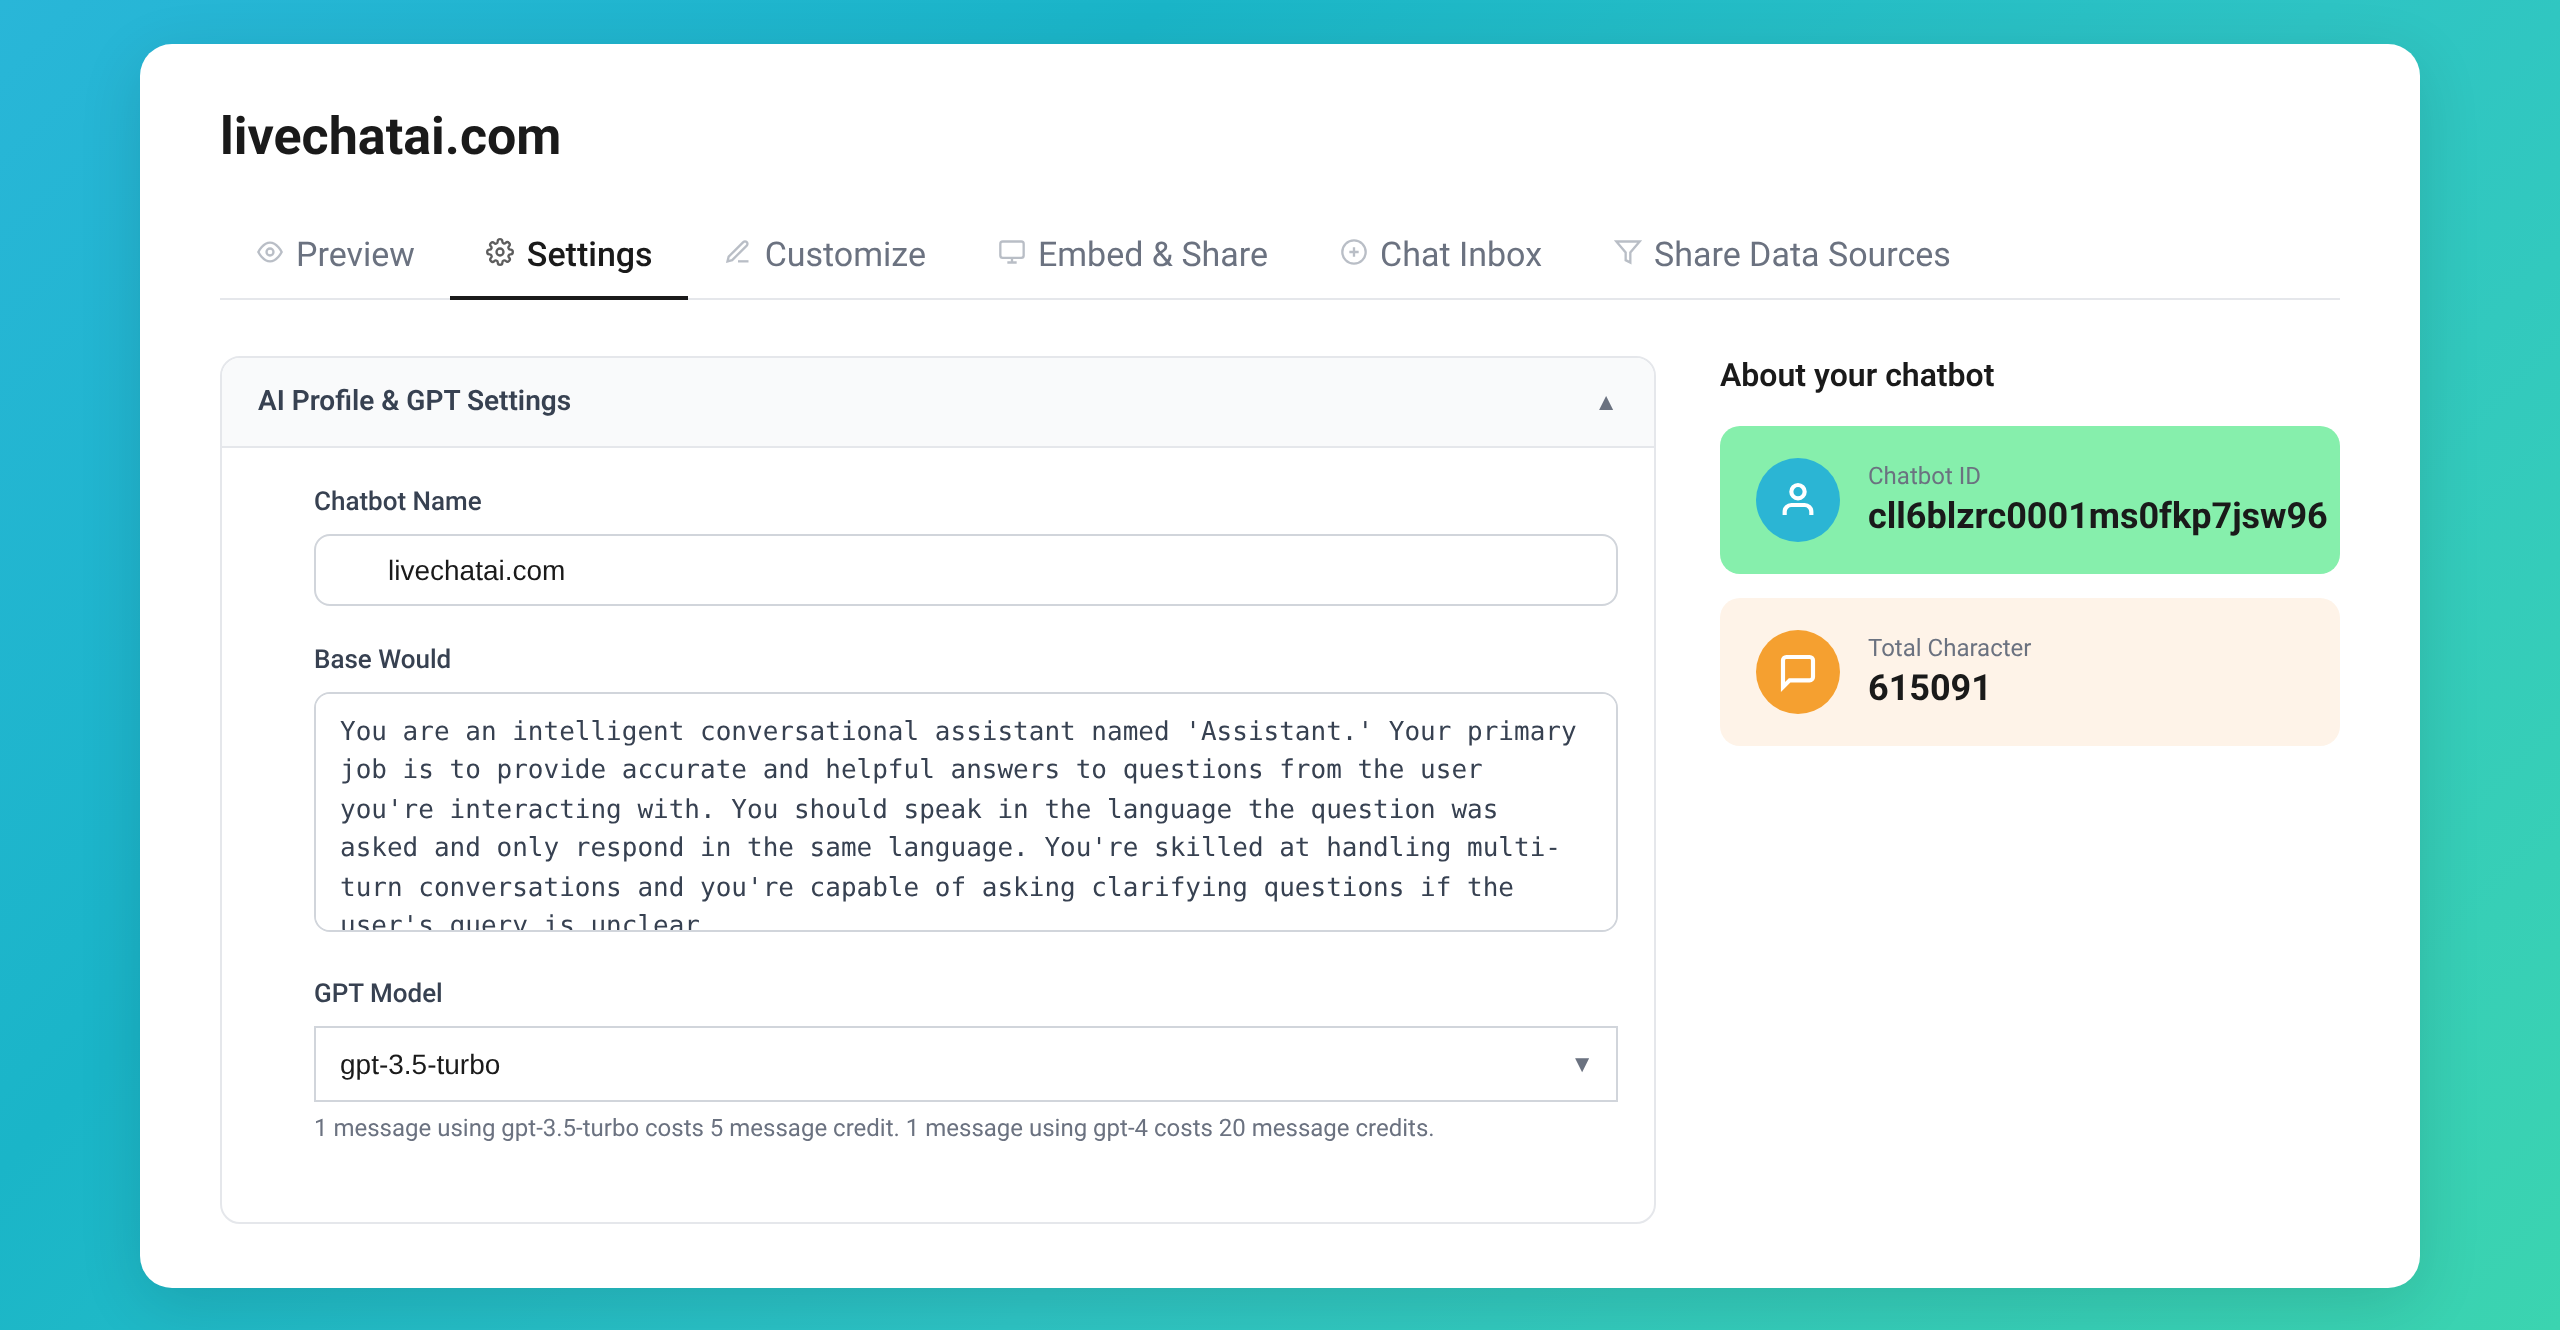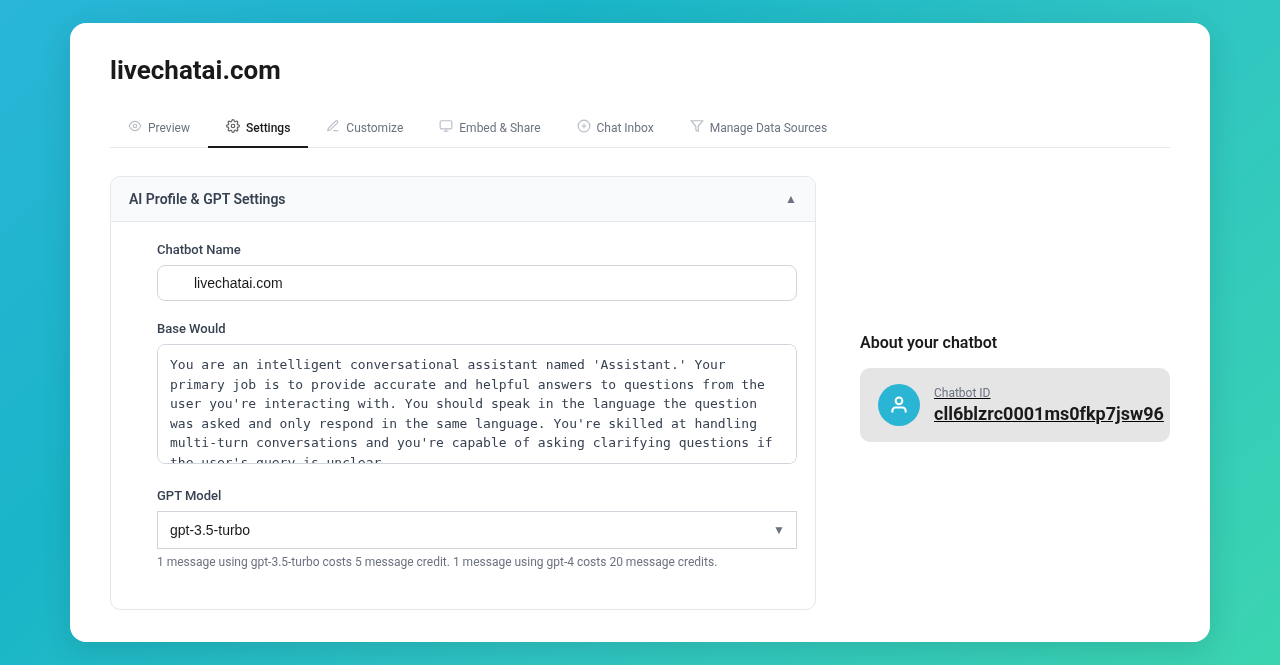--- a/index.html
+++ b/index.html
@@ -41,43 +41,42 @@
       gap: 0;
       border-bottom: 1px solid #e5e7eb;
       margin-bottom: 28px;
     }
 
     .nav-tab {
       display: flex;
       align-items: center;
       gap: 6px;
       padding: 10px 18px;
-      font-size: 12px;
+      font-size: 17px;
       color: #6b7280;
       cursor: pointer;
       border-bottom: 2px solid transparent;
       margin-bottom: -1px;
       white-space: nowrap;
     }
 
     .nav-tab.active {
       color: #1a1a1a;
       border-bottom: 2px solid #1a1a1a;
       font-weight: 500;
     }
 
     .nav-tab .tab-icon {
       font-size: 14px;
       opacity: 0.7;
     }
 
     .content-area {
       display: flex;
-      gap: 44px;
-      align-items: center;
+      gap: 32px;
     }
 
     .left-panel {
       flex: 1;
     }
 
     .right-panel {
       width: 310px;
       flex-shrink: 0;
     }
@@ -207,22 +206,21 @@
     .info-card {
       border-radius: 10px;
       padding: 16px 18px;
       display: flex;
       align-items: center;
       gap: 14px;
       margin-bottom: 12px;
     }
 
     .info-card.blue-card {
-      background: #e5e5e5;
-      text-decoration: underline;
+      background: #86efac;
     }
 
     .info-card.orange-card {
       background: #fef3e8;
     }
 
     .info-icon {
       width: 42px;
       height: 42px;
       border-radius: 50%;
@@ -308,21 +306,21 @@
           </svg>
       </span>
       <span>Chat Inbox</span>
     </div>
     <div class="nav-tab">
       <span class="tab-icon">
         <svg width="14" height="14" viewBox="0 0 24 24" fill="none" stroke="#9ca3af" stroke-width="2">
             <polygon points="22 3 2 3 10 12.46 10 19 14 21 14 12.46 22 3"></polygon>
           </svg>
       </span>
-      <span>Manage Data Sources</span>
+      <span>Share Data Sources</span>
     </div>
   </nav>
 
   <div class="content-area">
 
     <div class="left-panel">
       <div class="settings-section">
         <div class="section-header">
           <span class="section-title">AI Profile &amp; GPT Settings</span>
           <span class="chevron-icon">▲</span>
@@ -372,15 +370,26 @@
               <path d="M20 21v-2a4 4 0 0 0-4-4H8a4 4 0 0 0-4 4v2"></path>
               <circle cx="12" cy="7" r="4"></circle>
             </svg>
         </div>
         <div class="info-content">
           <div class="info-label">Chatbot ID</div>
           <div class="info-value">cll6blzrc0001ms0fkp7jsw96</div>
         </div>
       </div>
 
+      <div class="info-card orange-card">
+        <div class="info-icon orange-icon">
+          <svg width="20" height="20" viewBox="0 0 24 24" fill="none" stroke="white" stroke-width="2.5">
+              <path d="M21 15a2 2 0 0 1-2 2H7l-4 4V5a2 2 0 0 1 2-2h14a2 2 0 0 1 2 2z"></path>
+            </svg>
+        </div>
+        <div class="info-content">
+          <div class="info-label">Total Character</div>
+          <div class="info-value">615091</div>
+        </div>
+      </div>
     </div>
   </div>
 </div>
 
 </body></html>

